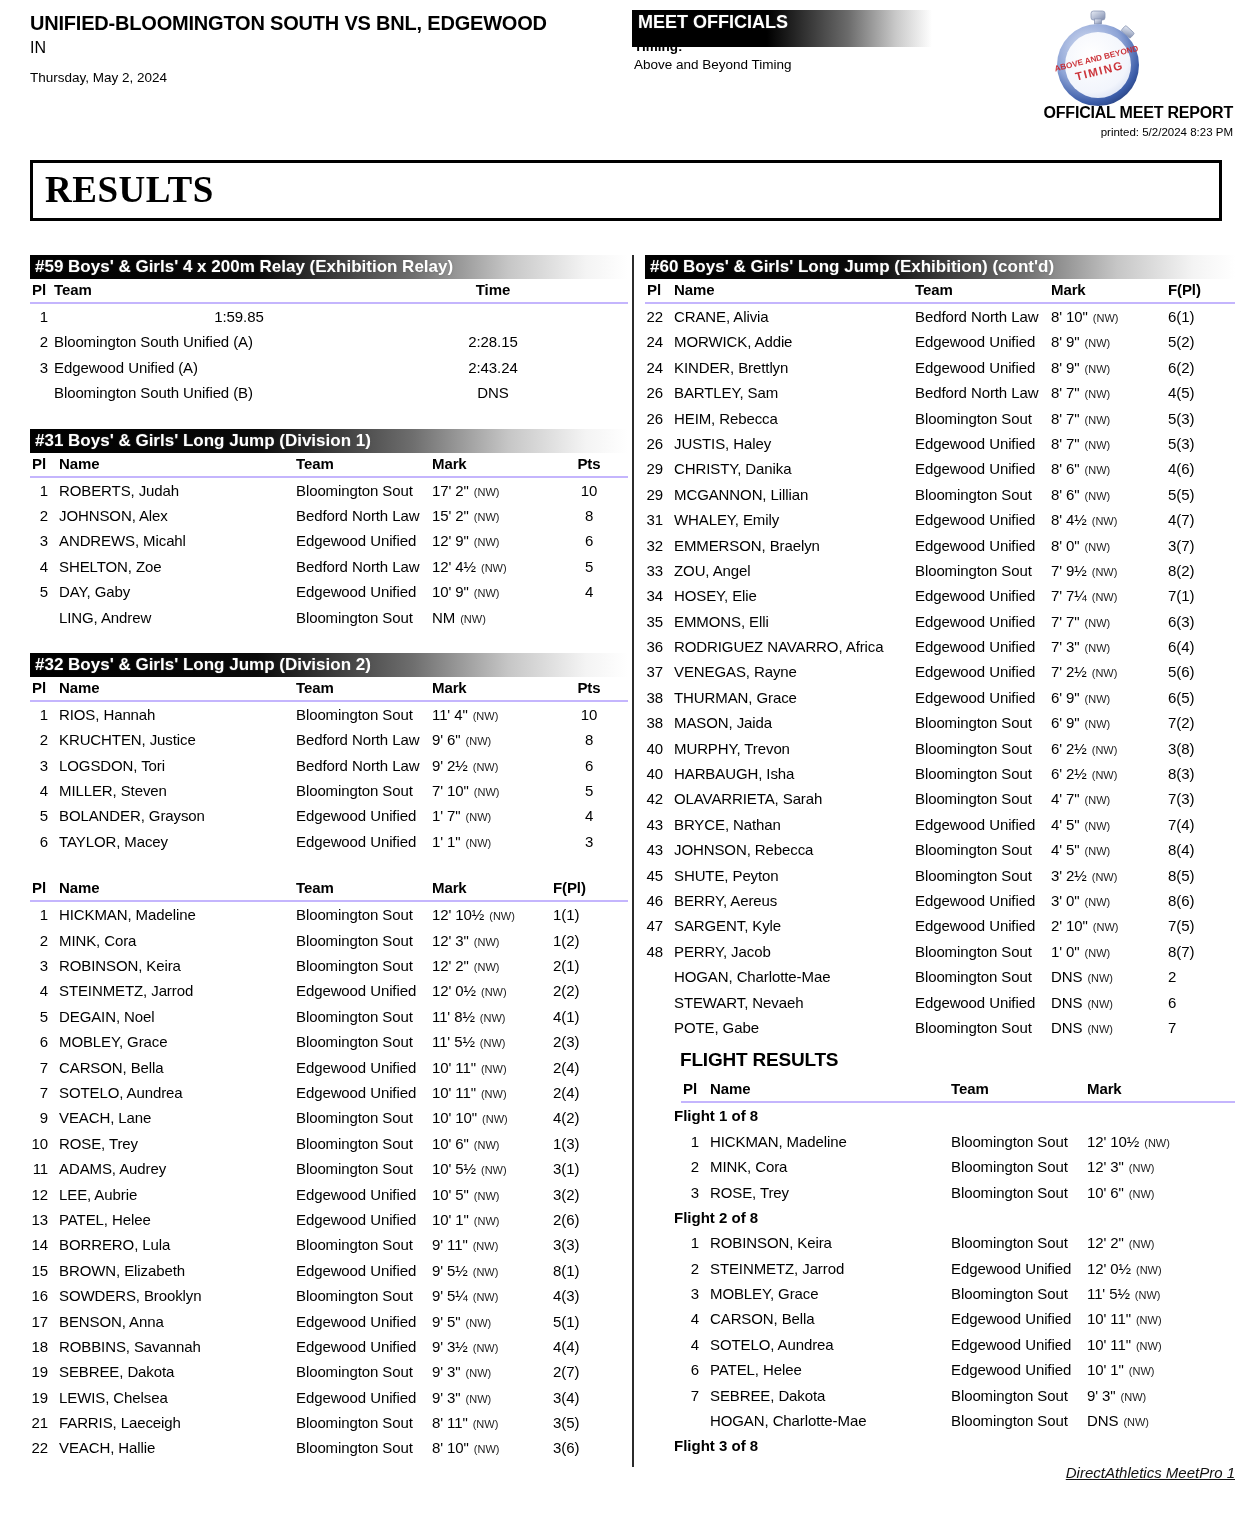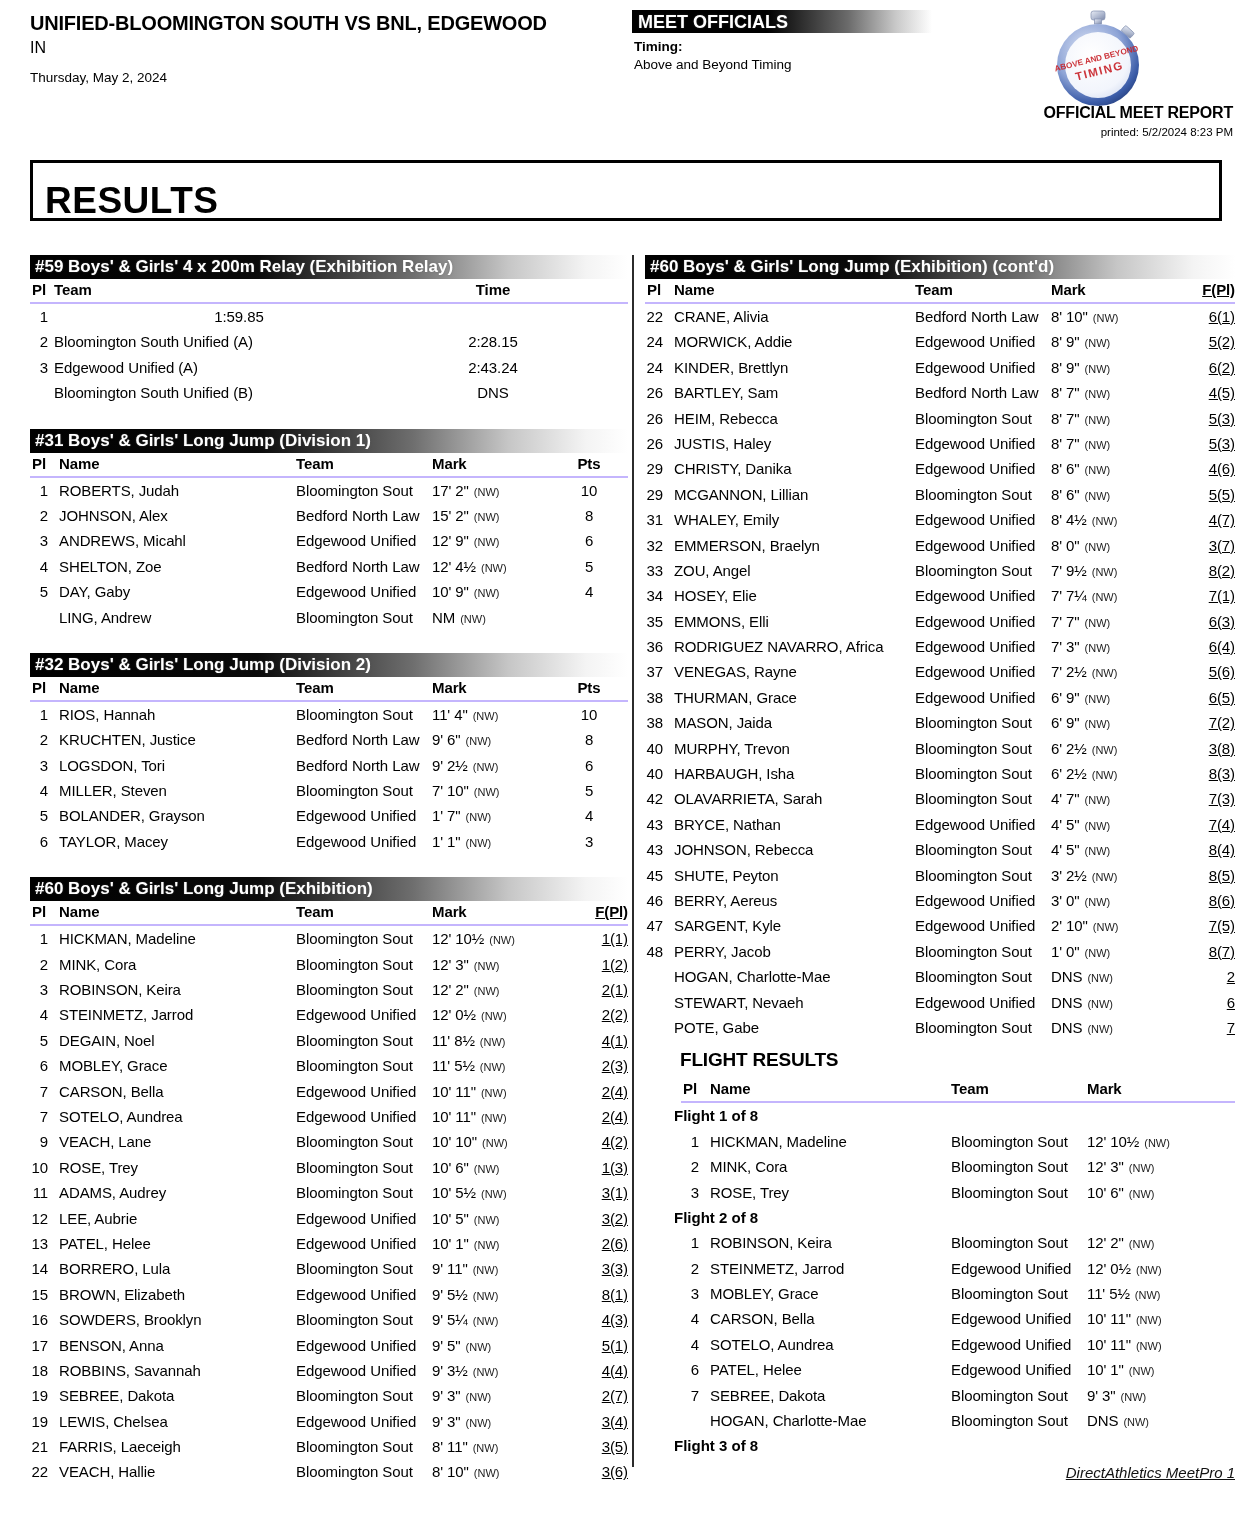--- a/index.html
+++ b/index.html
@@ -4,33 +4,33 @@
 <style>
   html,body{margin:0;padding:0;background:#fff;}
   .page{position:relative;width:1253px;height:1536px;background:#fff;
         font-family:"Liberation Sans",sans-serif;color:#000;overflow:hidden;}
 
   
   .meet-title{position:absolute;left:30px;top:12px;font-size:20px;font-weight:bold;letter-spacing:-0.2px;}
   .state{position:absolute;left:30px;top:39px;font-size:16px;}
   .meet-date{position:absolute;left:30px;top:70px;font-size:13.5px;}
 
-  .off-bar{position:absolute;left:632px;top:10px;width:300px;height:23px;box-sizing:border-box;
+  .off-bar{position:absolute;left:632px;top:10px;width:300px;height:37px;box-sizing:border-box;
            padding-left:6px;line-height:25px;font-size:18px;font-weight:bold;color:#fff;
            white-space:nowrap;text-shadow:0 0 2px rgba(70,70,70,.6);
            background:linear-gradient(90deg,#000 0%,#000 45%,#6b6b6b 72%,#c9c9c9 88%,#fff 100%);}
   .timing-label{position:absolute;left:634px;top:39px;font-size:13.5px;font-weight:bold;}
   .timing-value{position:absolute;left:634px;top:57px;font-size:13.5px;}
 
   .logo{position:absolute;left:1048px;top:10px;}
   .report-title{position:absolute;right:20px;top:104px;font-size:16px;font-weight:bold;letter-spacing:-0.2px;}
   .printed{position:absolute;right:20px;top:126px;font-size:11.5px;}
 
   .results-box{position:absolute;left:30px;top:160px;width:1192px;height:61px;border:3px solid #000;box-sizing:border-box;}
-  .results-box .t{font-size:37px;font-weight:bold;padding:17px 0 0 12px;letter-spacing:.5px;}
+  .results-box .t{font-size:37px;font-weight:bold;padding:5px 0 0 12px;letter-spacing:.5px;font-family:Liberation Serif, serif;}
 
   
   .col-left{position:absolute;left:30px;top:255px;width:598px;}
   .col-right{position:absolute;left:645px;top:255px;width:590px;}
   .vdiv{position:absolute;left:632px;top:255px;width:2px;height:1212px;background:#2b2b2b;}
 
   
   .tbl{margin-bottom:23px;}
   .secbar{height:24px;line-height:24px;padding-left:5px;font-size:17px;font-weight:bold;color:#fff;
           white-space:nowrap;text-shadow:0 0 2px rgba(95,95,95,.55);
@@ -39,21 +39,21 @@
   .row.hd{height:23px;line-height:22px;font-weight:bold;border-bottom:2px solid #c4b5fd;}
   .c{overflow:hidden;}
   .c.pl{text-align:right;padding-right:2px;}
   .row.hd .c.pl{text-align:left;padding-left:2px;}
   .c.name{padding-left:9px;}
   .c.team{padding-left:4px;}
   .c.mark .wind{font-size:11px;margin-left:5px;color:#1c1c1c;letter-spacing:0;}
   .tbl-event .row{grid-template-columns:20px 242px 140px 119px 1fr;}
   .tbl-event-r .row{grid-template-columns:20px 246px 140px 115px 1fr;}
   .tbl-pts .c.extra{text-align:center;padding-right:1px;}
-  .tbl-fpl .c.extra{text-align:right;padding-left:2px;text-decoration:underline;}
+  .tbl-fpl .c.extra{text-align:left;padding-left:2px;}
   .tbl-relay .row{grid-template-columns:20px 1fr 130px 70px;}
   .c.time{text-align:center;}
 
   
   #mount-right .tbl{margin-bottom:0;}
   .flight-block{margin-top:8px;margin-left:36px;}
   .flight-title{font-size:19px;font-weight:bold;line-height:24px;margin:0 0 6px -1px;letter-spacing:-0.2px;}
   .tbl-flight .row{grid-template-columns:20px 246px 140px 1fr;}
   .flight-label{height:25.4px;line-height:25.4px;font-size:15px;font-weight:bold;margin-left:-7px;}
 
@@ -247,21 +247,20 @@
         </div>
         <div class="row">
           <div class="c pl">6</div>
           <div class="c name">TAYLOR, Macey</div>
           <div class="c team">Edgewood Unified</div>
           <div class="c mark"><span class="mk">1' 1"</span><span class="wind">(NW)</span></div>
           <div class="c extra">3</div>
         </div>
       </div>
       <div class="tbl tbl-event tbl-fpl">
-        <div class="secbar">#60 Boys' &amp; Girls' Long Jump (Exhibition)</div>
         <div class="row hd">
           <div class="c pl">Pl</div>
           <div class="c name">Name</div>
           <div class="c team">Team</div>
           <div class="c mark">Mark</div>
           <div class="c extra">F(Pl)</div>
         </div>
         <div class="row">
           <div class="c pl">1</div>
           <div class="c name">HICKMAN, Madeline</div>

